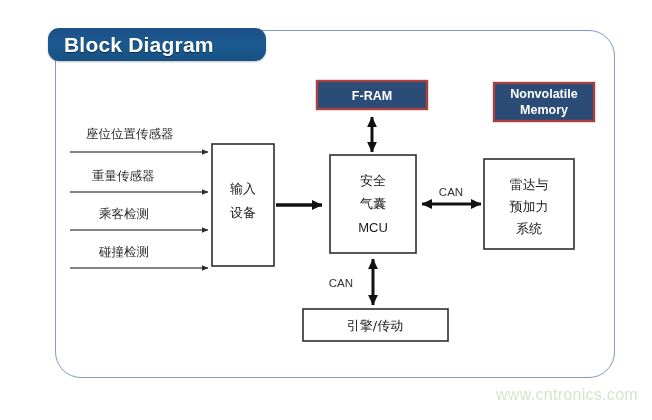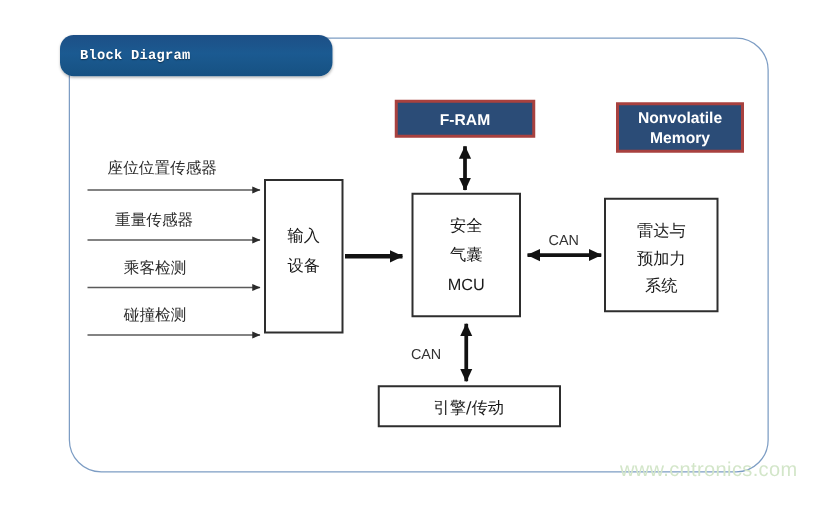--- a/index.html
+++ b/index.html
@@ -38,25 +38,24 @@
     background: linear-gradient(180deg, #1d4f86 0%, #1b5a91 45%, #165182 100%);
     box-shadow: 0 1px 2px rgba(0,0,0,0.25);
     display: flex;
     align-items: center;
     box-sizing: border-box;
     padding-left: 16px;
     z-index: 5;
   }
   #title-tab .tab-text {
     color: #ffffff;
-    font-size: 11px;
+    font-size: 21px;
     font-weight: bold;
     letter-spacing: 0.2px;
     text-shadow: 0 1px 1px rgba(0,0,0,0.45);
-    font-family: Liberation Mono, monospace;
   }
   
   #diagram {
     position: absolute;
     left: 0;
     top: 0;
     width: 652px;
     height: 420px;
   }
   .cn-label {
@@ -106,21 +105,21 @@
     fill: none;
   }
   .med-line {
     stroke: #121212;
     stroke-width: 3.0;
     fill: none;
   }
   #watermark {
     position: absolute;
     right: 14px;
-    top: 368px;
+    top: 386px;
     font-family: "Liberation Sans", sans-serif;
     font-size: 16px;
     color: #d3e6c9;
     letter-spacing: 0.3px;
     white-space: nowrap;
   }
 </style>
 </head>
 <body>
 

